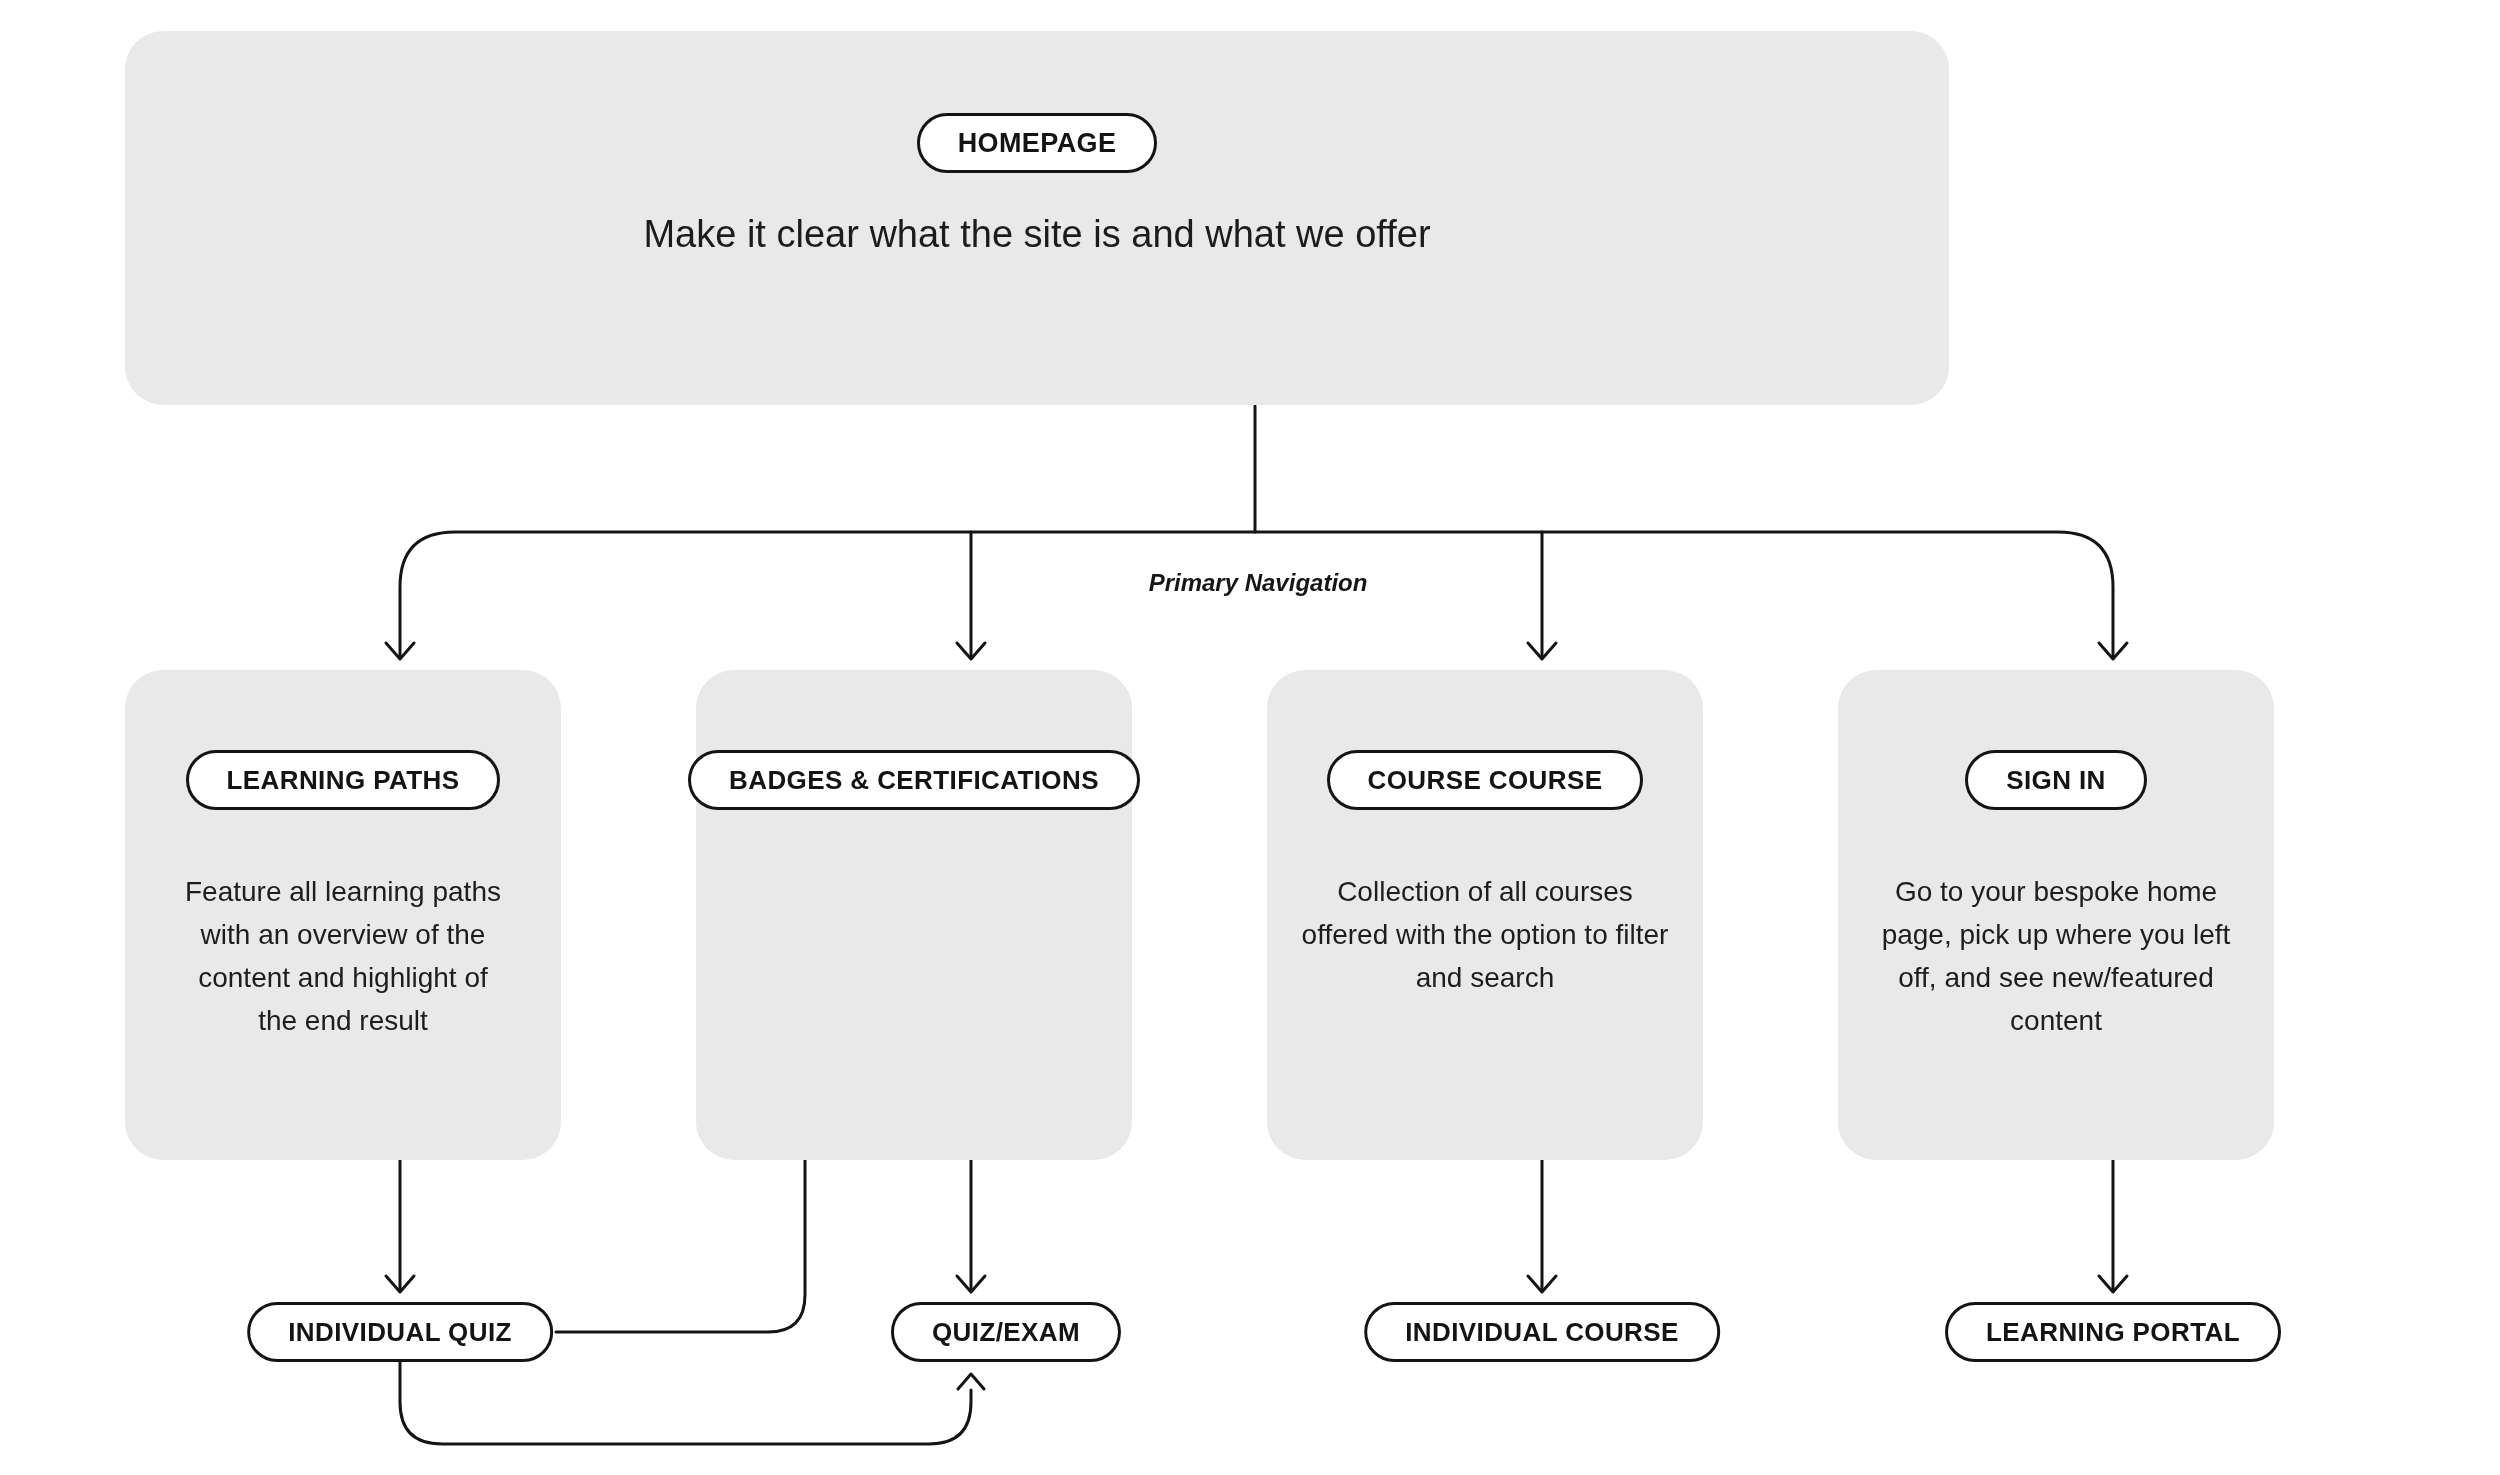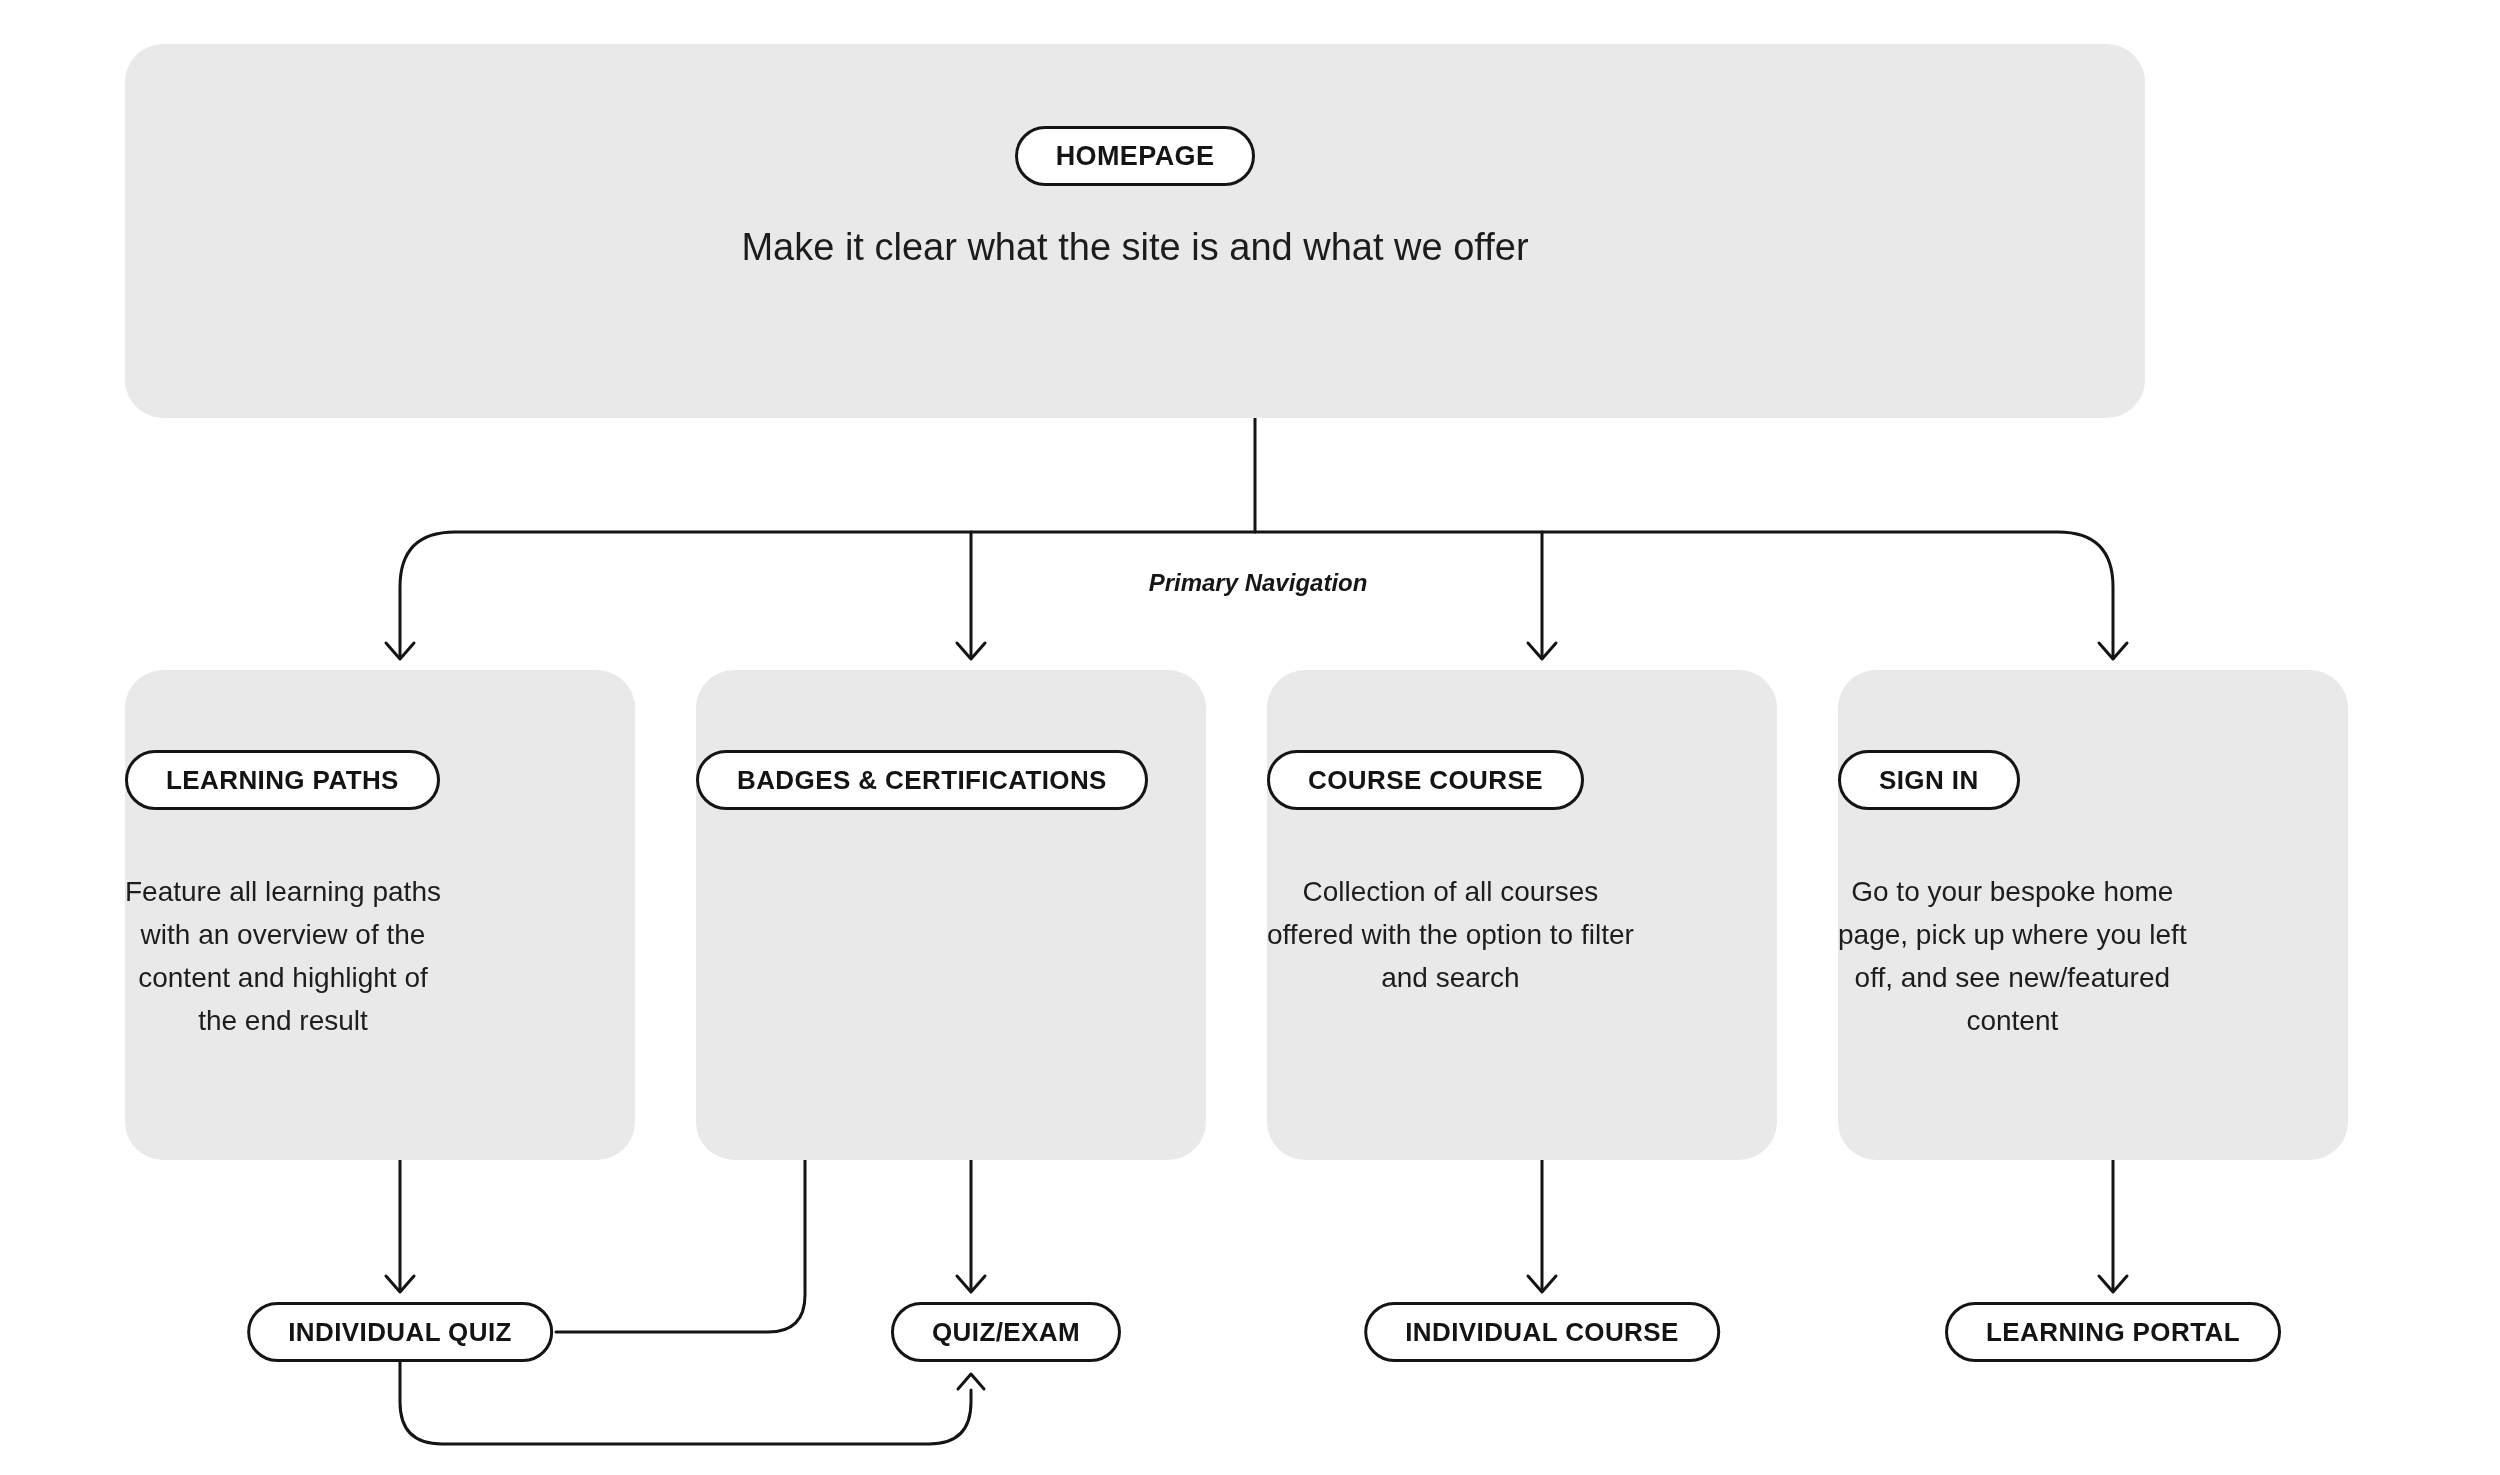--- a/index.html
+++ b/index.html
@@ -24,22 +24,22 @@
     stroke-width: 3;
     stroke-linecap: round;
     stroke-linejoin: round;
   }
   .gray-box {
     position: absolute;
     background: #e9e9e9;
     border-radius: 38px;
   }
   .home-box {
-    left: 125px; top: 44px;
-    width: 2020px; height: 374px;
+    left: 125px; top: 31px;
+    width: 1824px; height: 374px;
     display: flex;
     flex-direction: column;
     align-items: center;
   }
   .pill {
     display: inline-flex;
     align-items: center;
     justify-content: center;
     height: 60px;
     padding: 0 38px;
@@ -66,24 +66,24 @@
     left: 1258px; top: 583px;
     transform: translate(-50%, -50%);
     font-size: 24px;
     font-weight: 700;
     font-style: italic;
     color: #161616;
     white-space: nowrap;
   }
   .section {
     top: 670px;
-    width: 510px; height: 490px;
+    width: 436px; height: 490px;
     display: flex;
     flex-direction: column;
-    align-items: flex-start;
+    align-items: center;
   }
   .section .pill { margin-top: 80px; }
   .section .desc {
     margin-top: 60px;
     font-size: 28px;
     line-height: 43px;
     text-align: center;
     white-space: pre-line;
     color: #1d1d1d;
     max-width: 520px;

